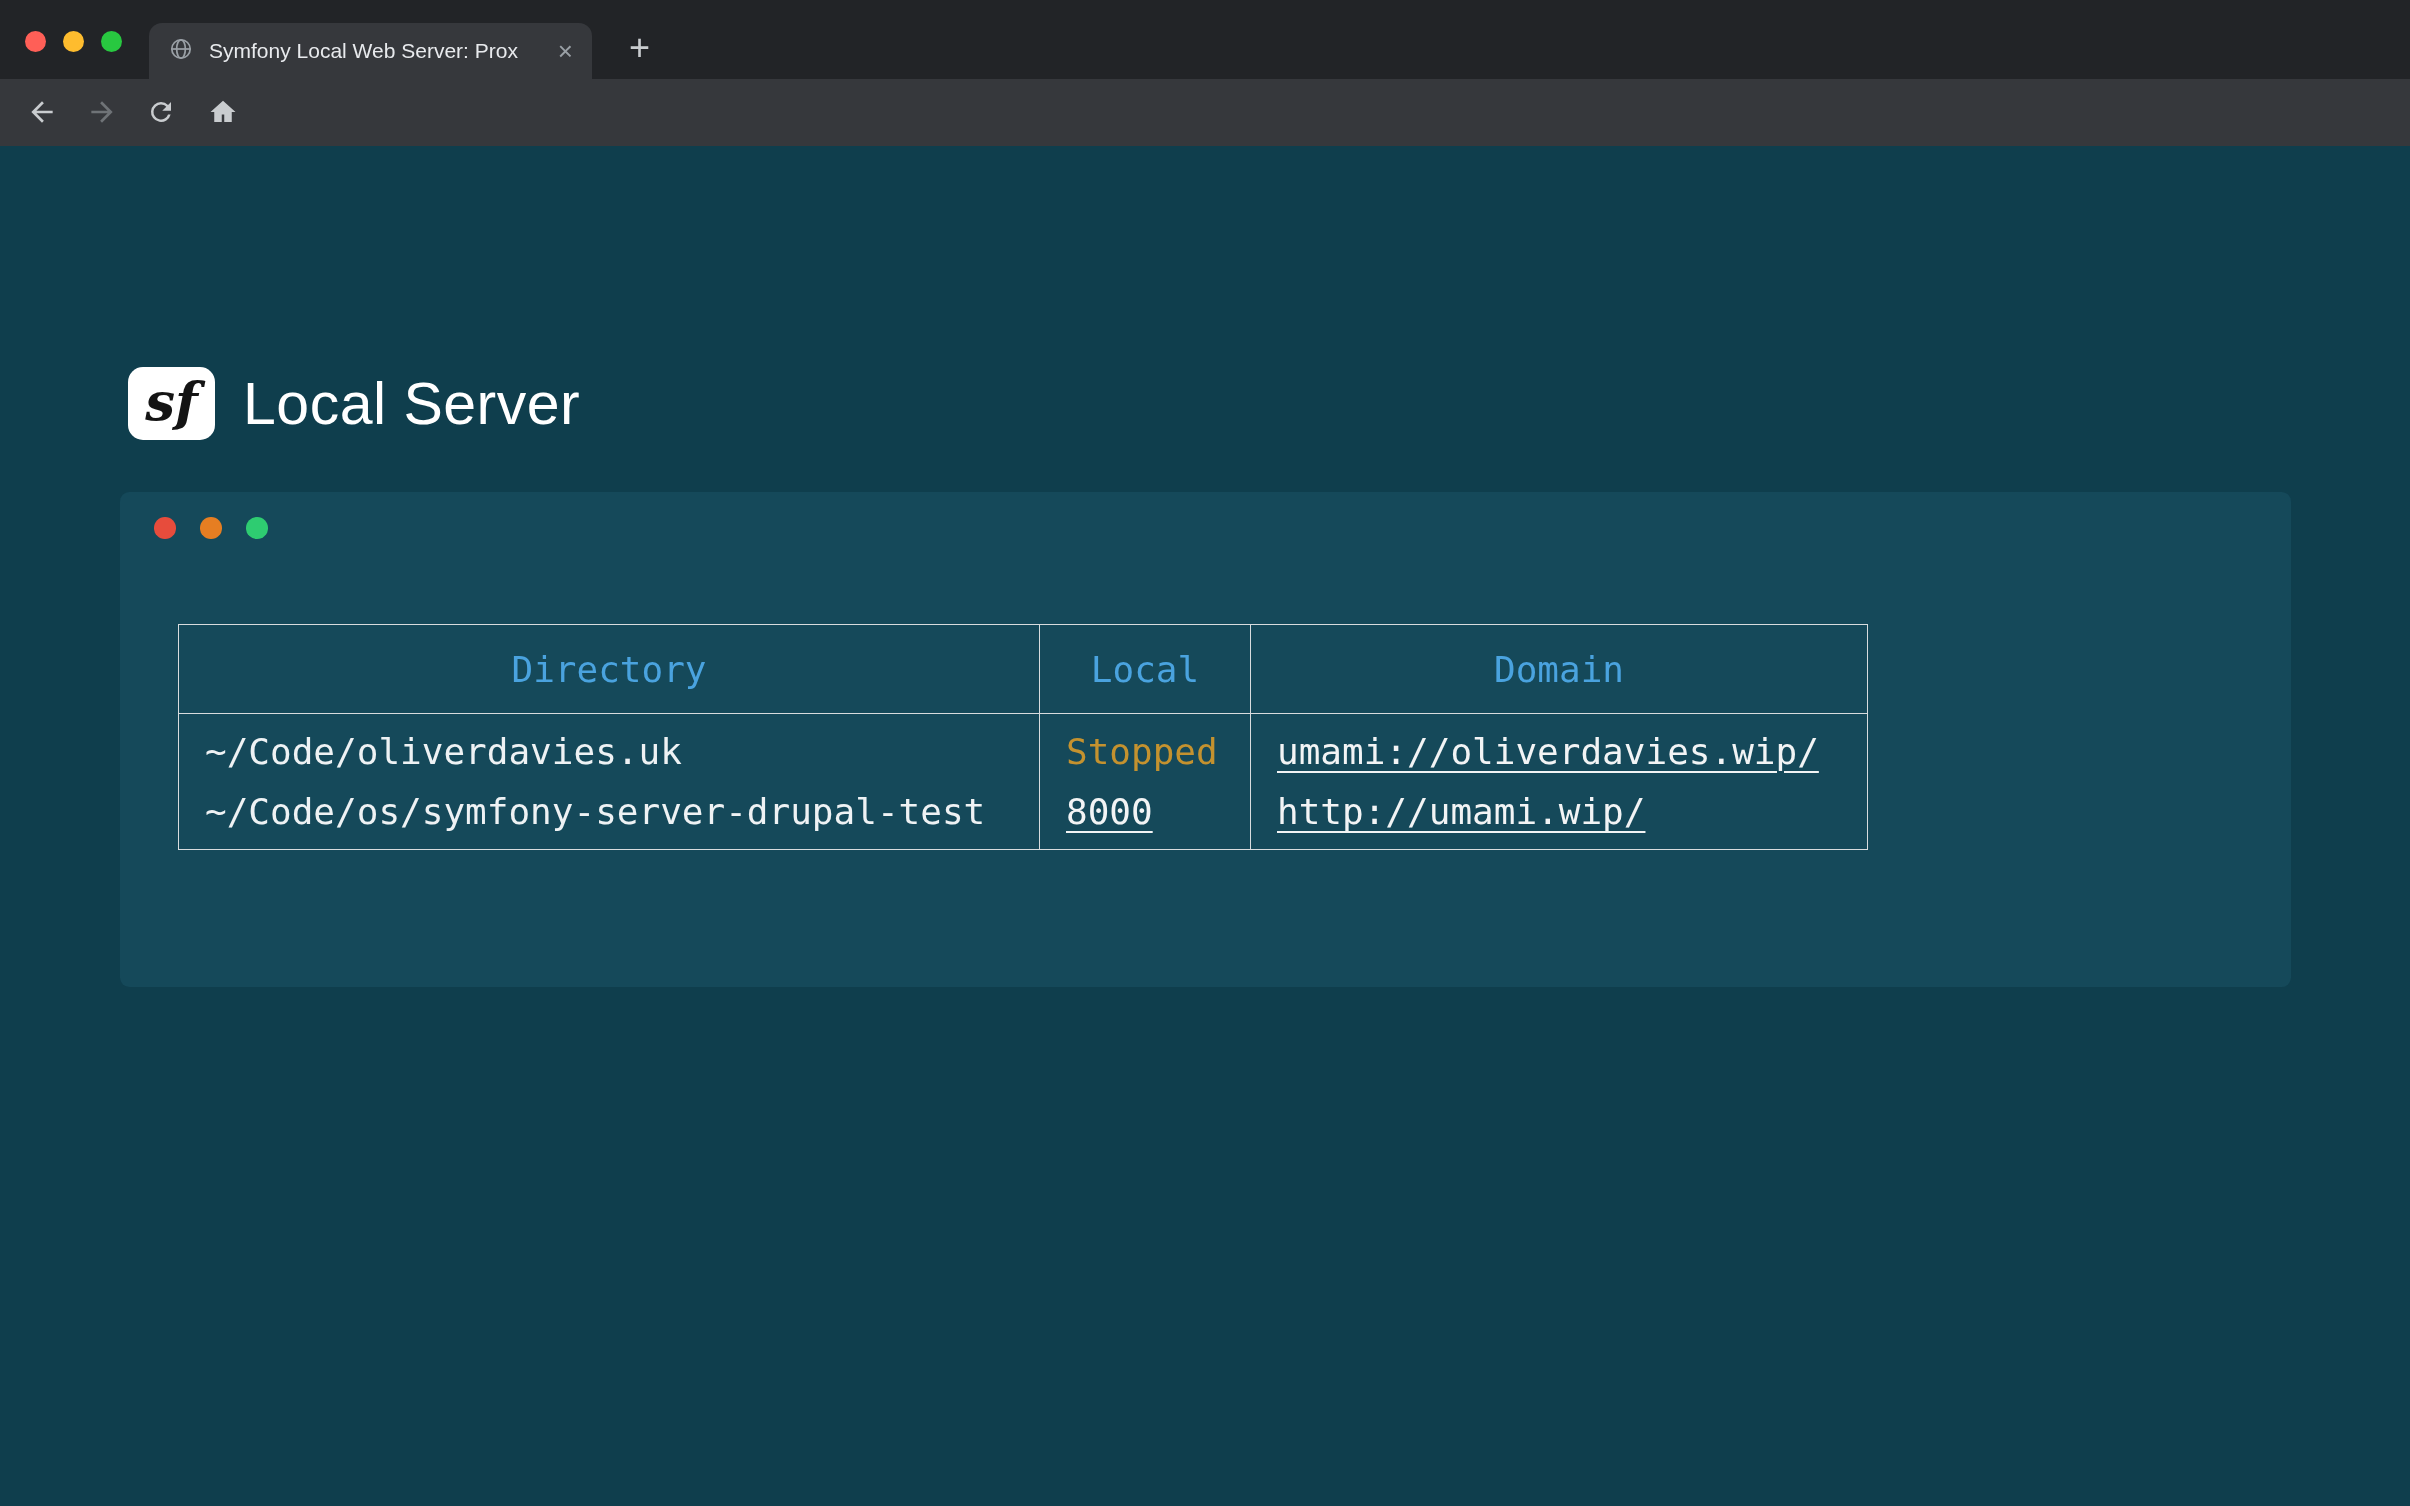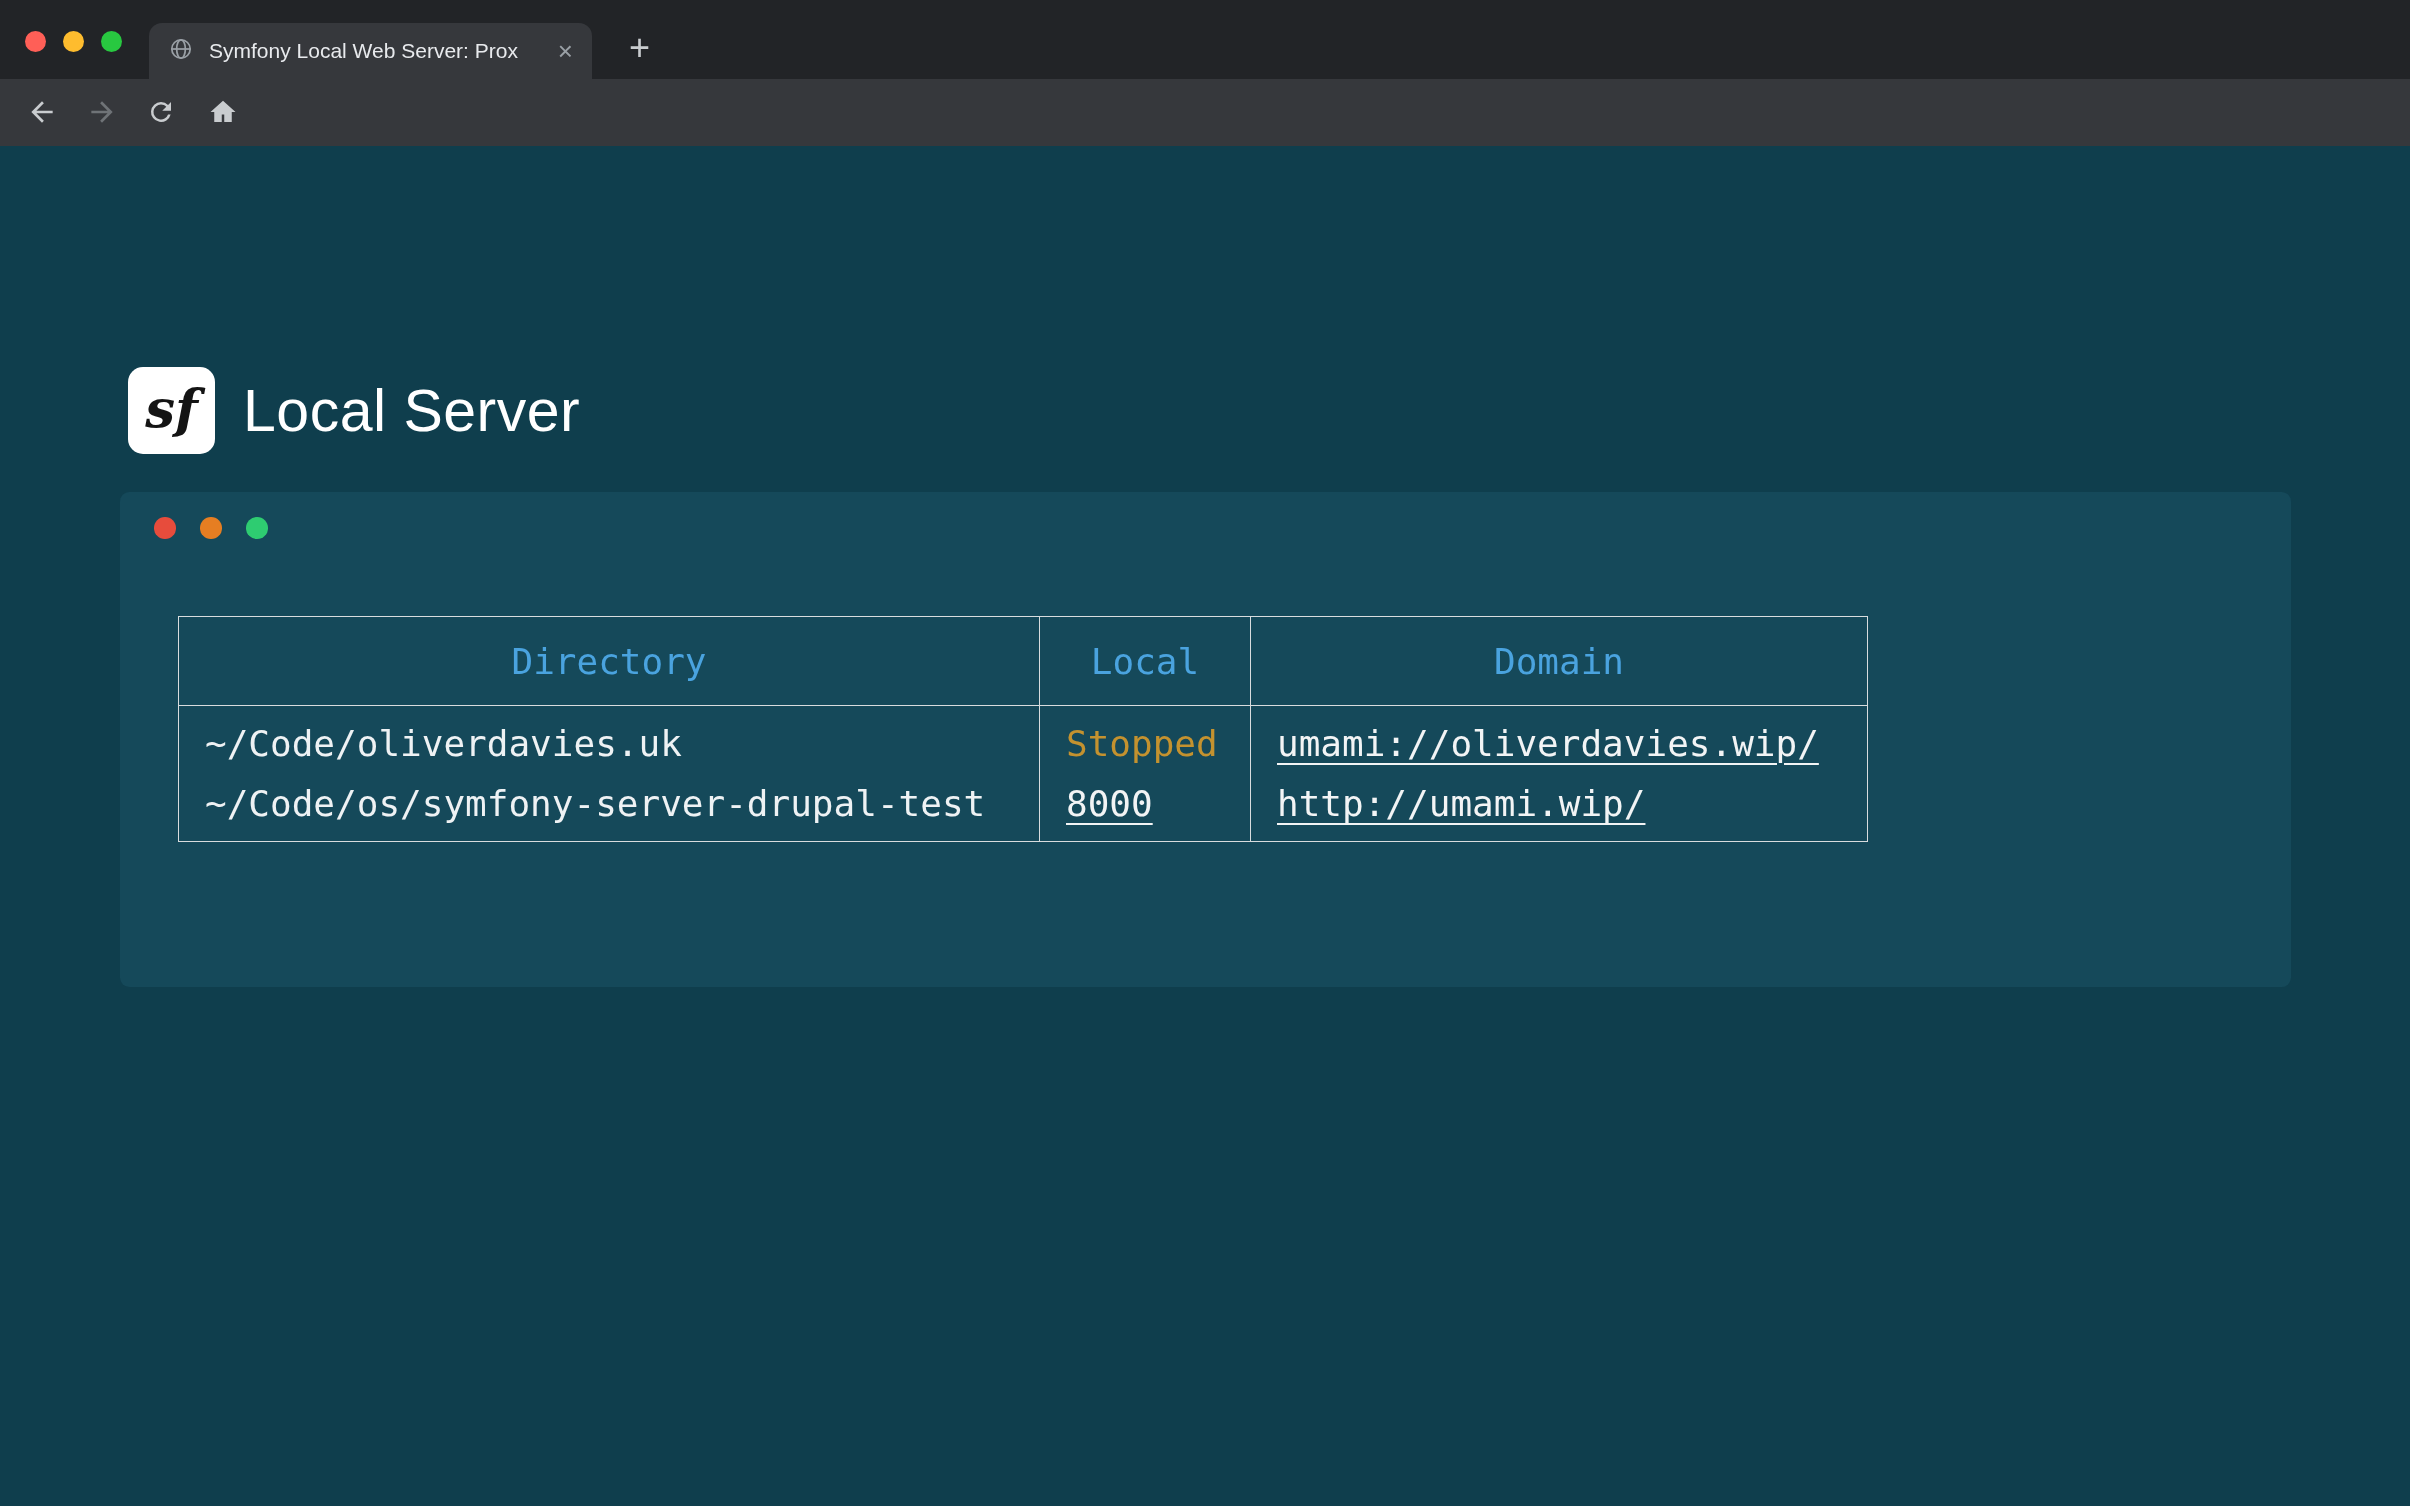--- a/index.html
+++ b/index.html
@@ -55,35 +55,35 @@
   .avatar { position:absolute; left:2288px; top:89px; width:41px; height:41px; border-radius:50%;
             background:radial-gradient(circle at 35% 30%, #e8c9a0 0%, #b08d62 55%, #6f5640 100%);
             border:0.9px solid #55575b; }
   .menu-btn { position:absolute; left:2349px; top:89px; width:38px; height:41px; color:#c9cccf;
               font-size:32px; display:flex; align-items:center; justify-content:center; }
 
   
   .page { position:absolute; left:0; top:146px; width:2411px; height:1361px; background:#0f3e4d; }
 
   .brand { position:absolute; left:128px; top:221px; display:flex; align-items:center; gap:28px; }
-  .sf-logo { width:87px; height:87px; background:#ffffff; border-radius:15px; display:flex;
+  .sf-logo { width:87px; height:73px; background:#ffffff; border-radius:15px; display:flex;
              align-items:center; justify-content:center; }
   .sf-glyph { font-family:"DejaVu Serif", serif; font-style:italic; font-weight:bold;
               font-size:53px; color:#141414; transform:translateY(-2.8px); }
   .page-title { color:#ffffff; font-size:59px; font-weight:400; letter-spacing:0.5px; }
 
   .panel { position:absolute; left:120px; top:346px; width:2171px; height:495px;
            background:#15495a; border-radius:9.4px; }
   .panel-dots { position:absolute; left:34px; top:25.4px; display:flex; gap:24.5px; }
   .panel-dots .pdot { width:21.7px; height:21.7px; border-radius:50%; }
   .pdot-red    { background:#e74c3c; }
   .pdot-orange { background:#e67e22; }
   .pdot-green  { background:#2ecc71; }
 
-  table.server-table { position:absolute; left:58px; top:124px; width:1688px;
+  table.server-table { position:absolute; left:58px; top:132px; width:1688px;
                        border-collapse:collapse; table-layout:fixed;
                        font-family:"DejaVu Sans Mono", monospace; font-size:36px;
                        color:#eef2f4; border:1.9px solid #d8dcde; }
   .server-table th { height:89px; vertical-align:middle; text-align:center; font-weight:normal;
                      color:#4aa3df; border:1.9px solid #d8dcde; }
   .server-table td { height:68px; vertical-align:middle; text-align:left; padding-left:26px;
                      border-left:1.9px solid #d8dcde; border-right:1.9px solid #d8dcde; }
   .server-table tbody tr:first-child td { padding-top:7px; }
   .server-table tbody tr:last-child td { padding-bottom:7.5px; }
   .col-dir { width:861px; }

